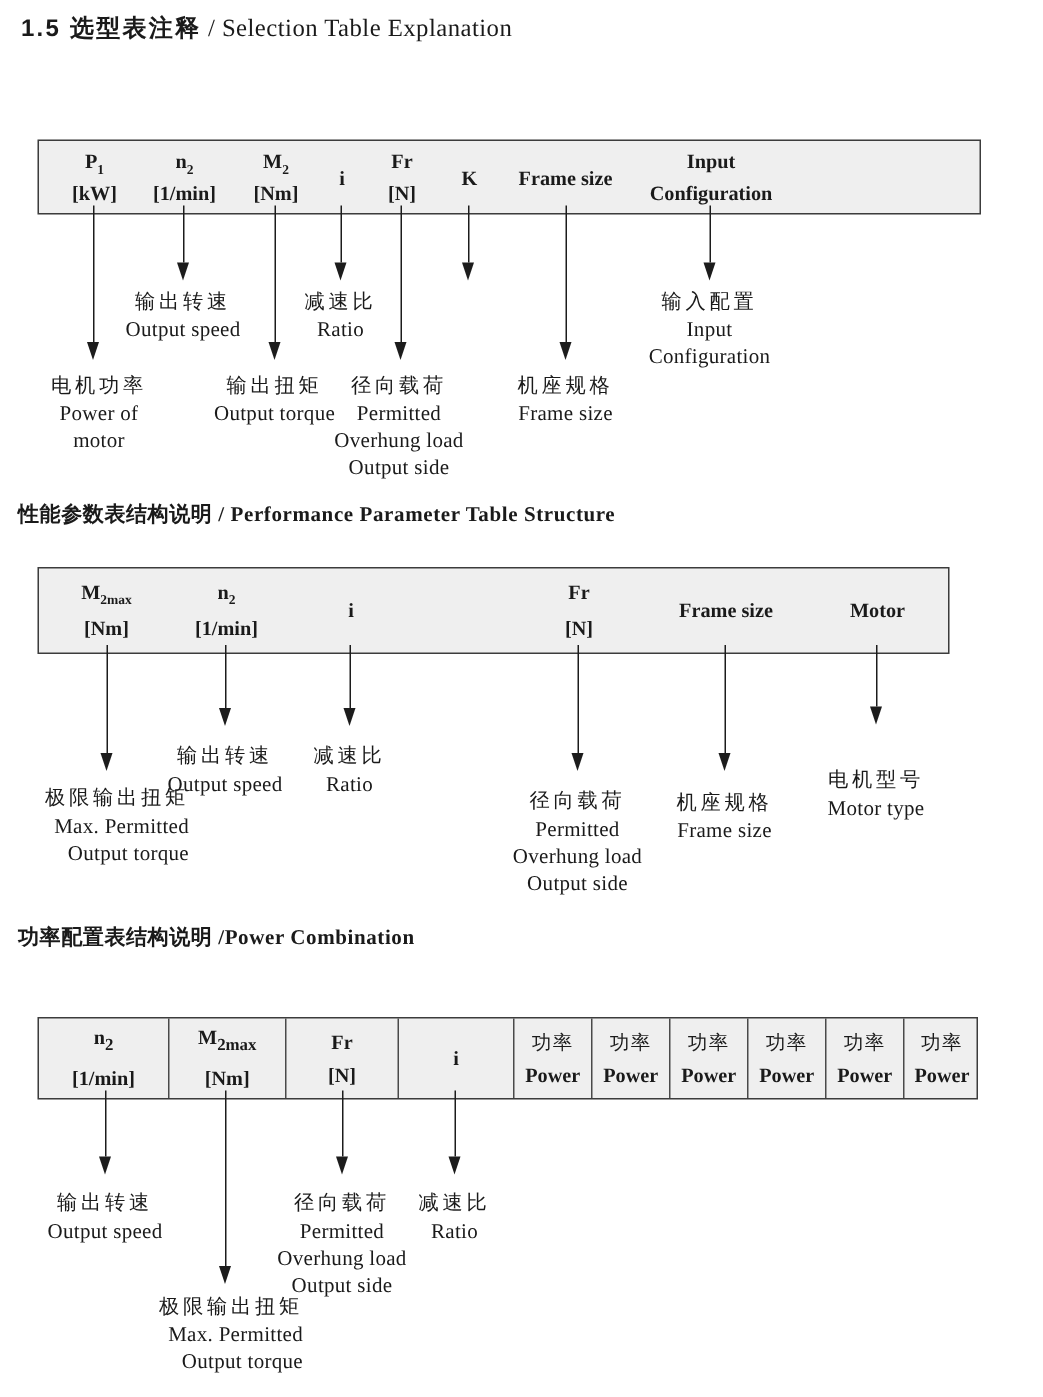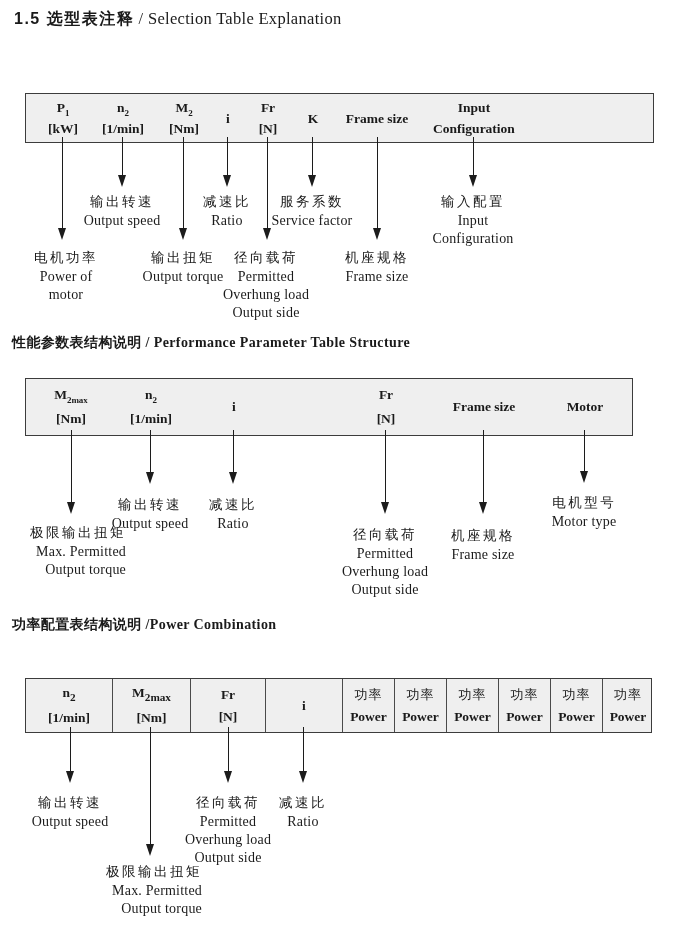--- a/index.html
+++ b/index.html
@@ -97,24 +97,20 @@
   <div class="arrow" style="left:473px;top:137px;height:38px;"></div>
 
   <div class="callout" style="left:122px;top:194px;">
     <div class="zh">输出转速</div>
     <div class="en">Output speed</div>
   </div>
   <div class="callout" style="left:227px;top:194px;">
     <div class="zh">减速比</div>
     <div class="en">Ratio</div>
   </div>
-  <div class="callout" style="left:312px;top:194px;">
-    <div class="zh">服务系数</div>
-    <div class="en">Service factor</div>
-  </div>
   <div class="callout" style="left:473px;top:194px;">
     <div class="zh">输入配置</div>
     <div class="en">Input</div>
     <div class="en">Configuration</div>
   </div>
 
   <div class="callout" style="left:66px;top:250px;">
     <div class="zh">电机功率</div>
     <div class="en">Power of</div>
     <div class="en">motor</div>
@@ -168,21 +164,21 @@
   <div class="arrow" style="left:584px;top:430px;height:41px;"></div>
 
   <div class="callout" style="left:150px;top:497px;">
     <div class="zh">输出转速</div>
     <div class="en">Output speed</div>
   </div>
   <div class="callout" style="left:233px;top:497px;">
     <div class="zh">减速比</div>
     <div class="en">Ratio</div>
   </div>
-  <div class="callout" style="left:584px;top:495px;text-align:right;">
+  <div class="callout" style="left:584px;top:513px;">
     <div class="zh">电机型号</div>
     <div class="en">Motor type</div>
   </div>
   <div class="callout left-align" style="left:30px;top:525px;">
     <div class="zh">极限输出扭矩</div>
     <div class="en">Max. Permitted</div>
     <div class="en">Output torque</div>
   </div>
   <div class="callout" style="left:385px;top:527px;">
     <div class="zh">径向载荷</div>

